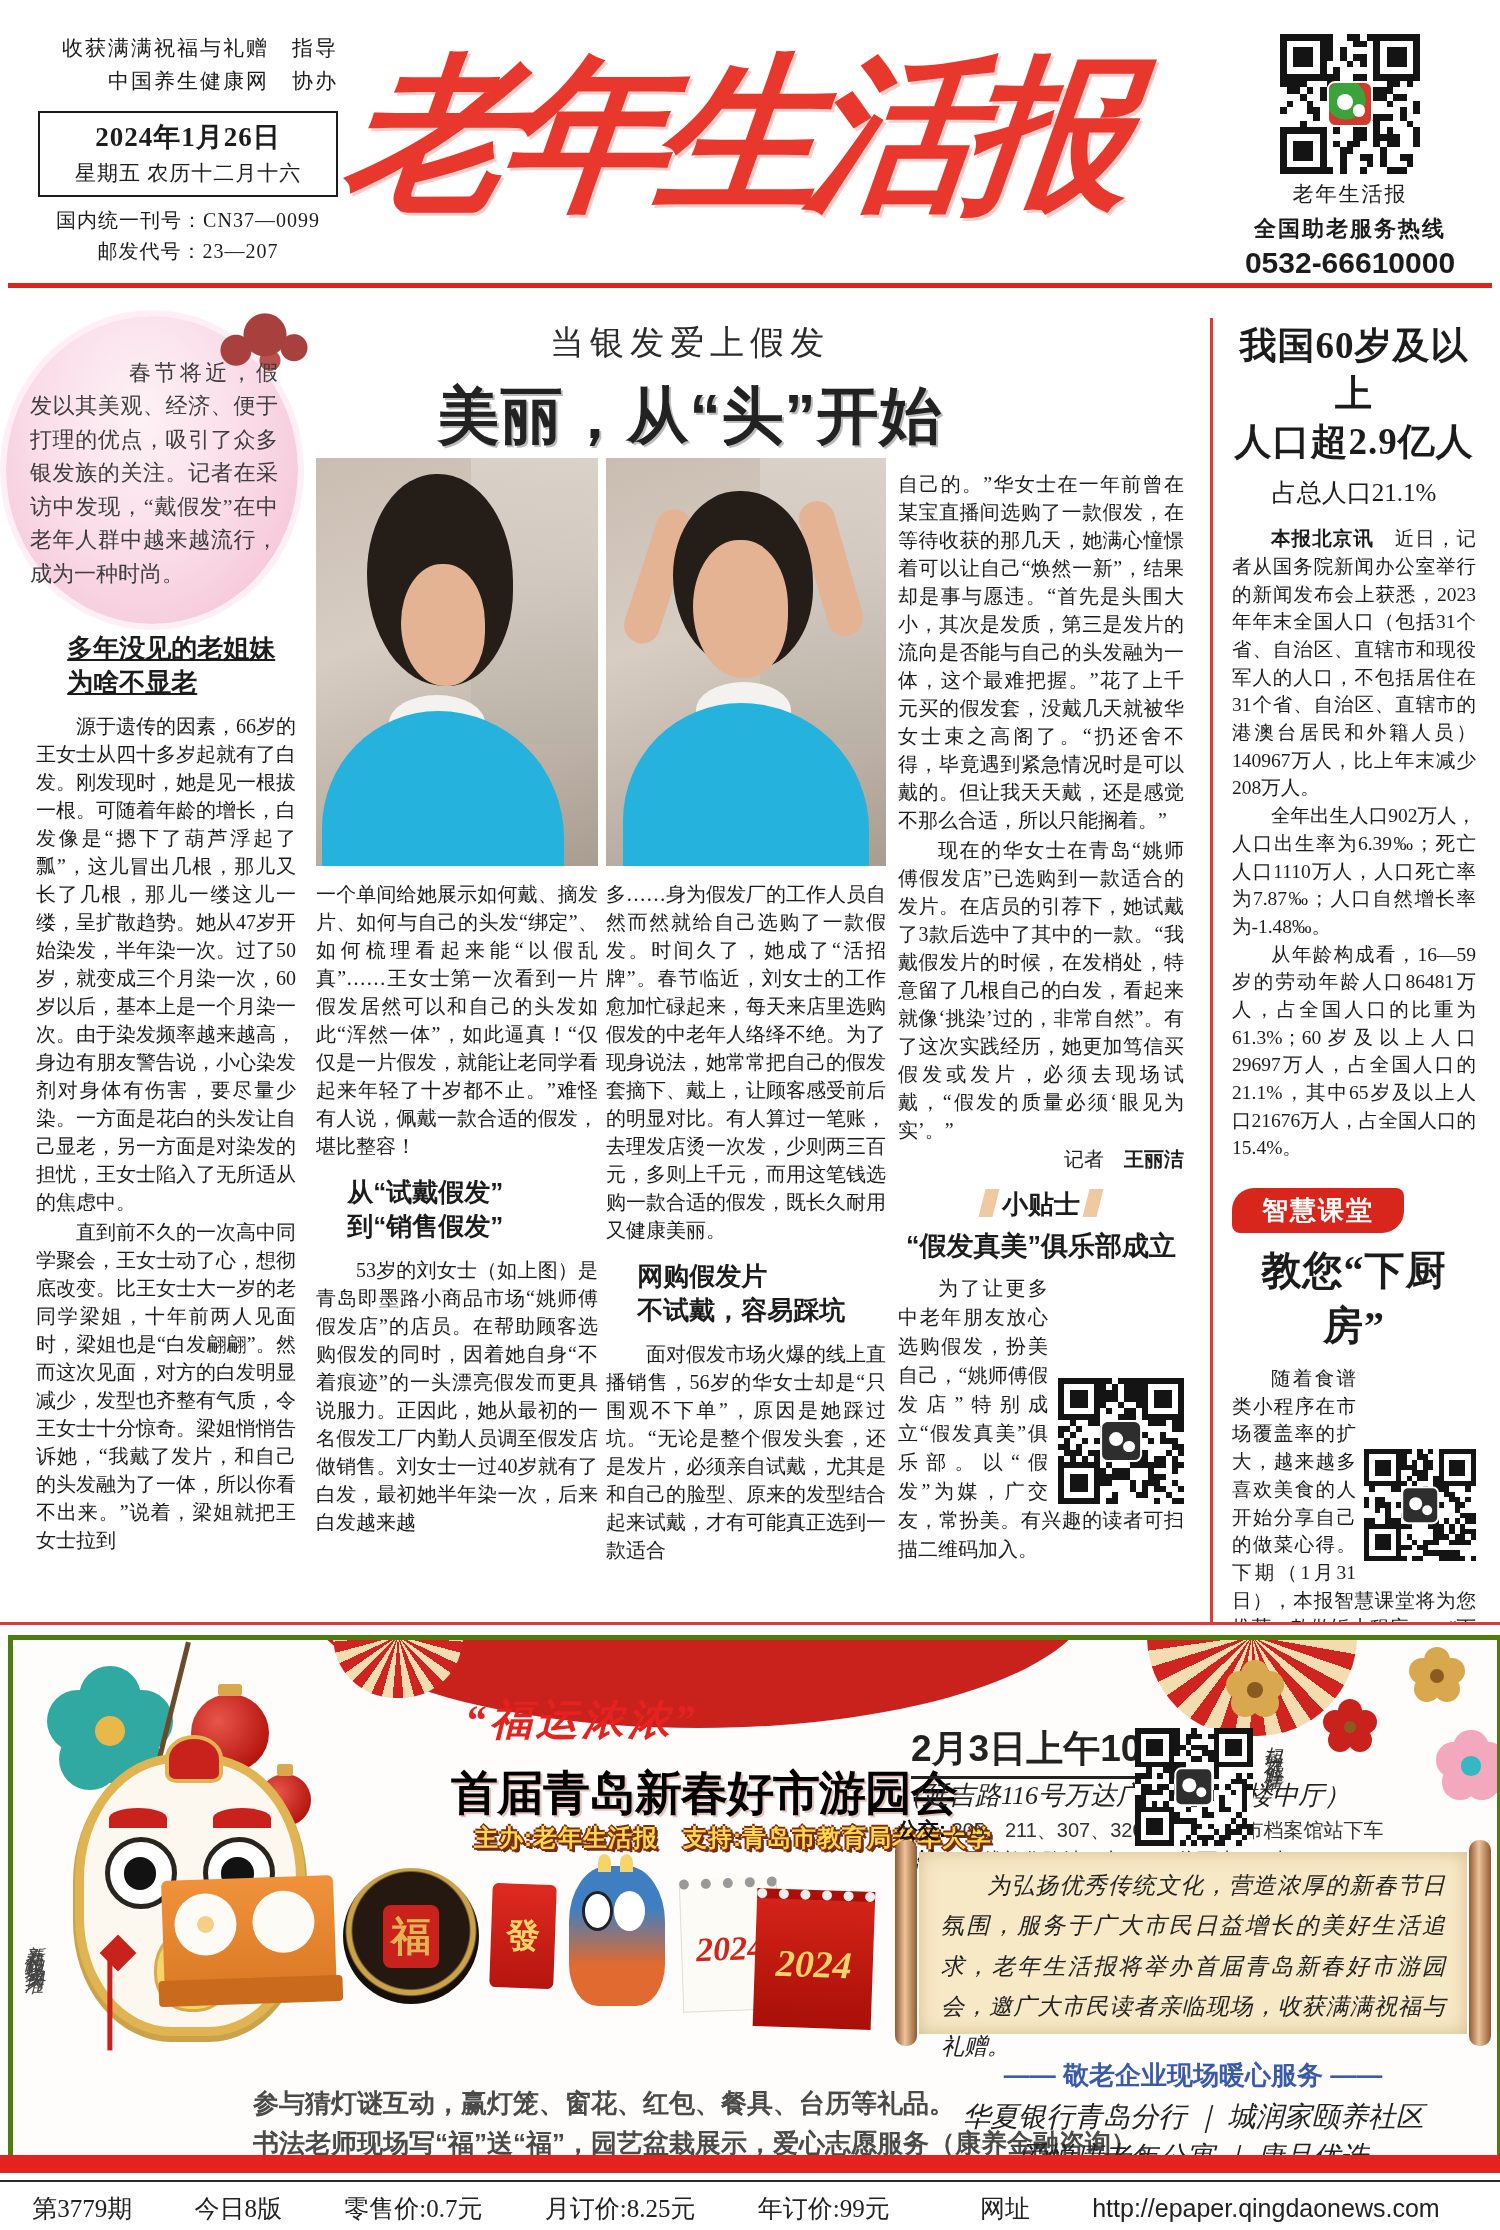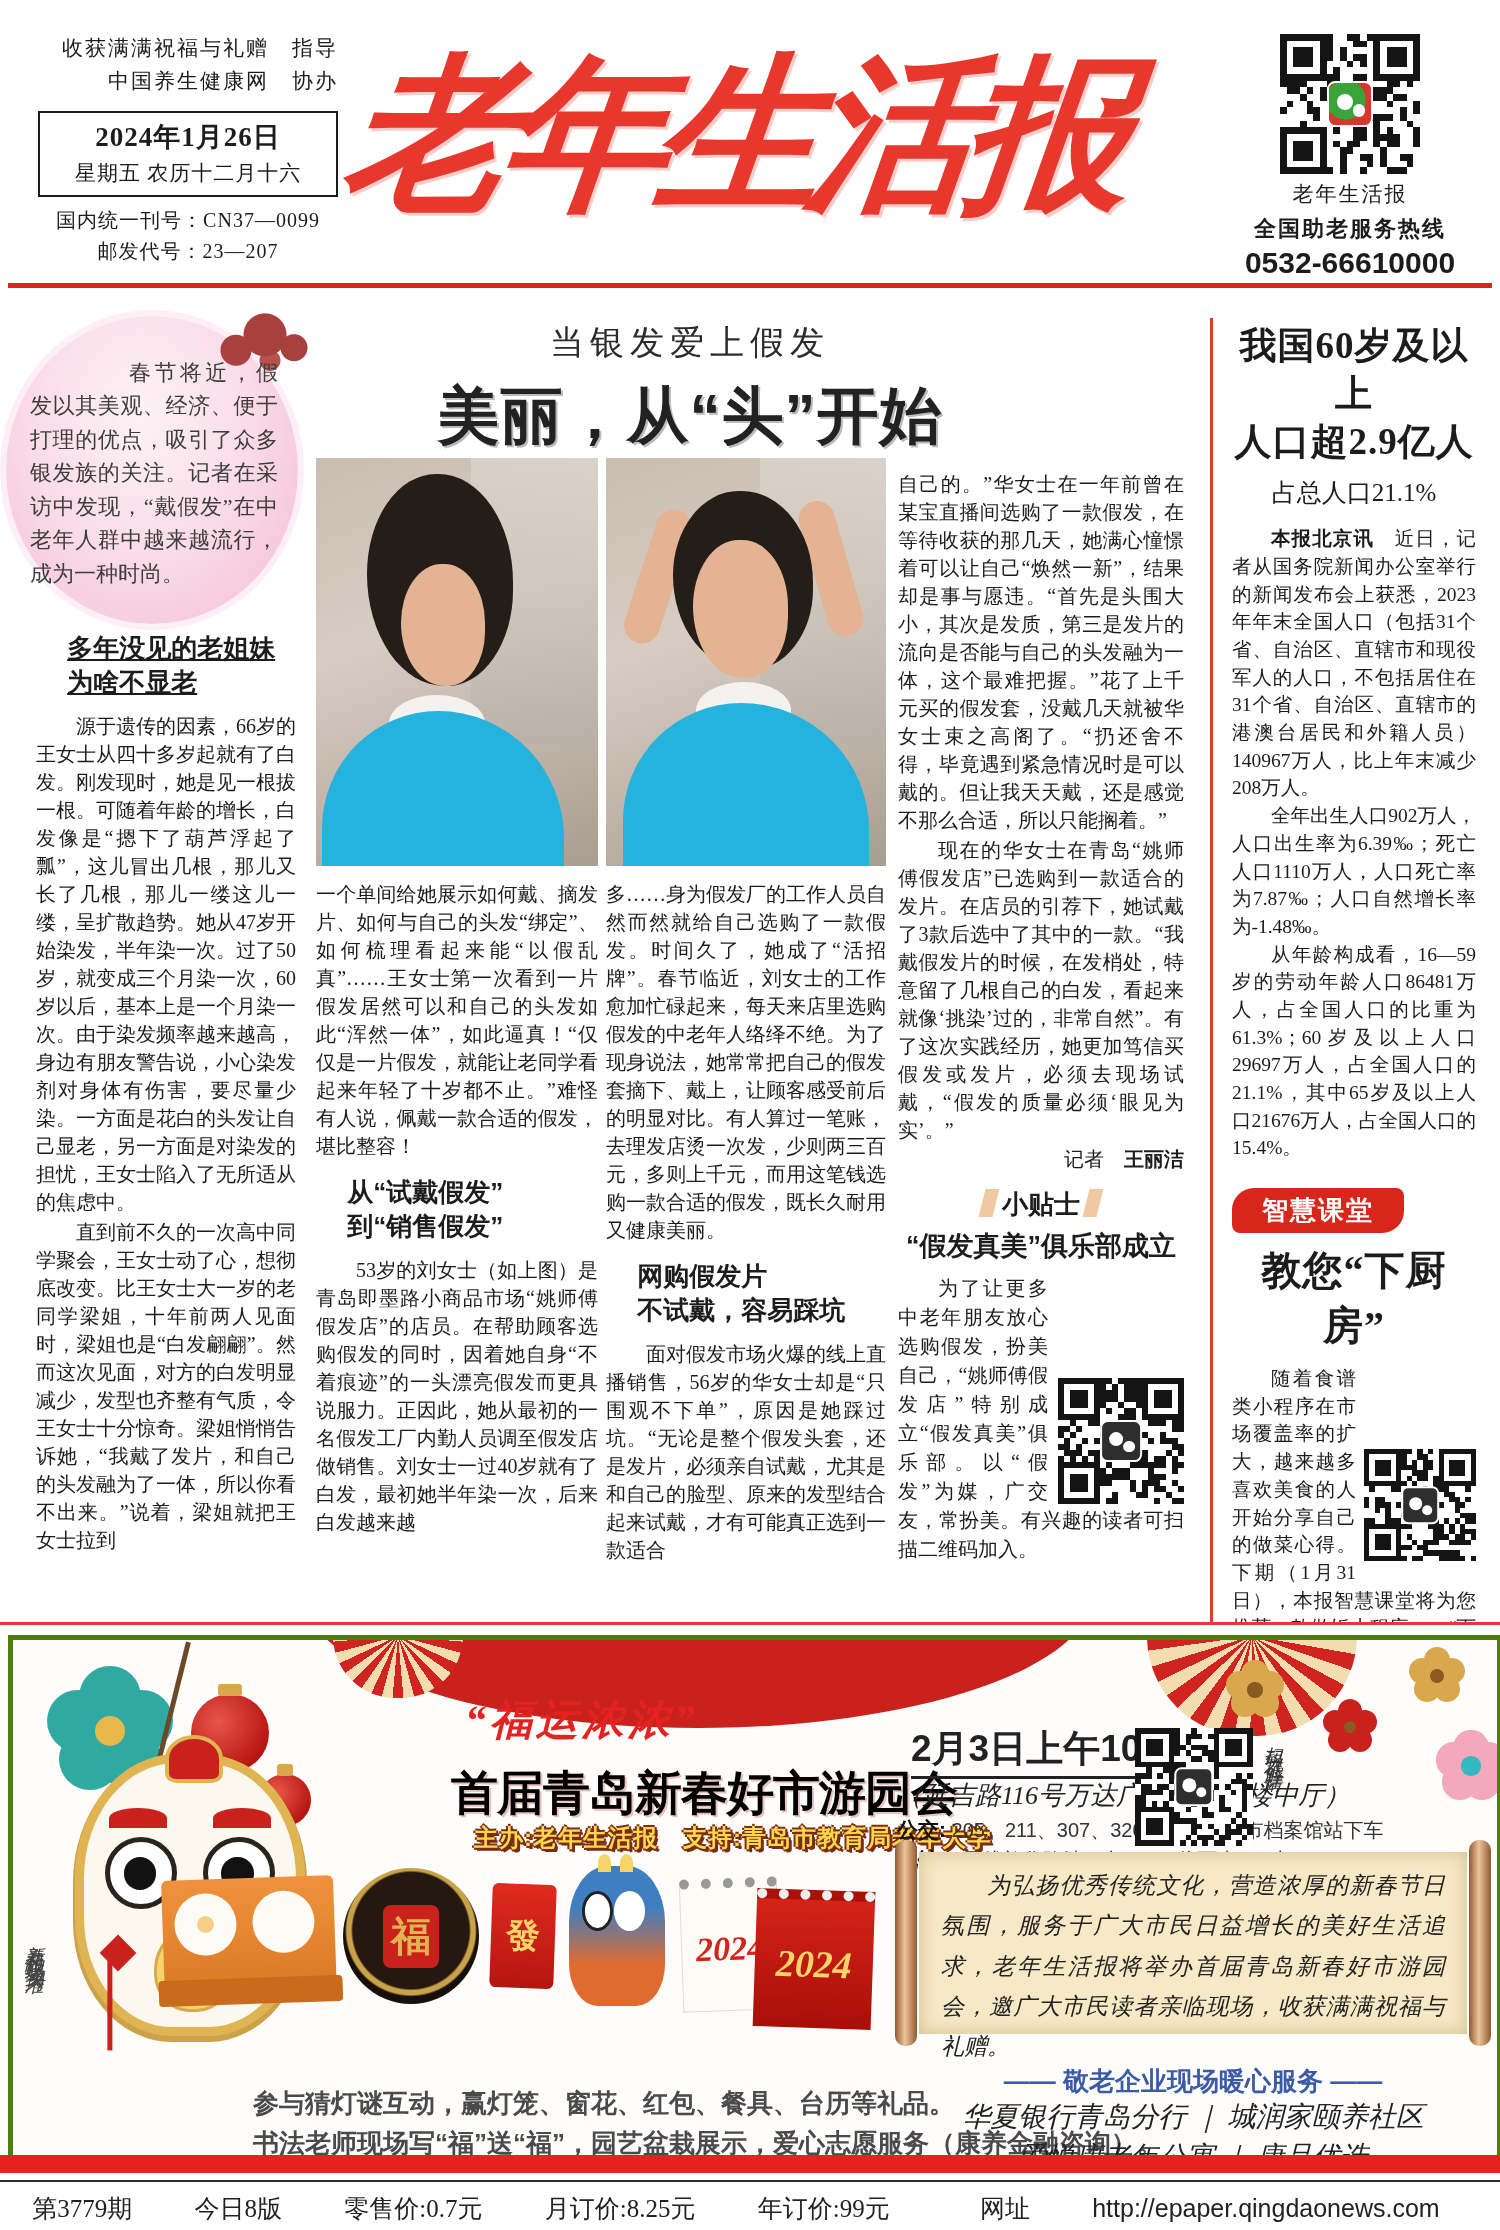--- a/index.html
+++ b/index.html
@@ -198,21 +198,21 @@
   
   .scroll{position:absolute;left:882px;top:200px;width:596px;height:206px;}
   .roller{position:absolute;top:0;width:22px;height:206px;border-radius:10px;
       background:linear-gradient(90deg,#8f5a33,#eec49a 45%,#8f5a33);}
   .roller.rl{left:0;} .roller.rr{right:0;}
   .scroll-paper{position:absolute;left:24px;right:24px;top:12px;bottom:12px;background:#f7e8c6;
       box-shadow:inset 0 0 18px rgba(150,110,40,.35);padding:14px 22px;box-sizing:border-box;}
   .scroll-text{font-size:23px;font-style:italic;line-height:1.75;text-indent:2em;text-align:justify;color:#222;}
 
   .ad-service{position:absolute;left:900px;top:418px;width:560px;text-align:center;
-      font-family:"Liberation Sans",sans-serif;font-weight:bold;font-size:26px;color:#3a5ba8;margin-top:6px;}
+      font-family:"Liberation Sans",sans-serif;font-weight:bold;font-size:26px;color:#3a5ba8;}
   .ad-sponsor{position:absolute;width:560px;left:900px;text-align:center;font-size:28px;font-style:italic;color:#222;}
   .sp1{top:458px;} .sp2{top:498px;}
 
   
   .prod{position:absolute;}
   .p-box{left:150px;top:238px;width:172px;height:120px;background:linear-gradient(180deg,#f0923c,#d97822);
       border-radius:6px;transform:rotate(-2deg);}
   .p-box::before{content:"";position:absolute;left:12px;top:14px;width:62px;height:62px;border-radius:50%;
       background:radial-gradient(circle,#f6ce86 18%,#fdfbf6 20%);box-shadow:78px 0 0 0 #fdfbf6;}
   .p-box::after{content:"";position:absolute;left:-6px;bottom:-6px;right:-6px;height:26px;

